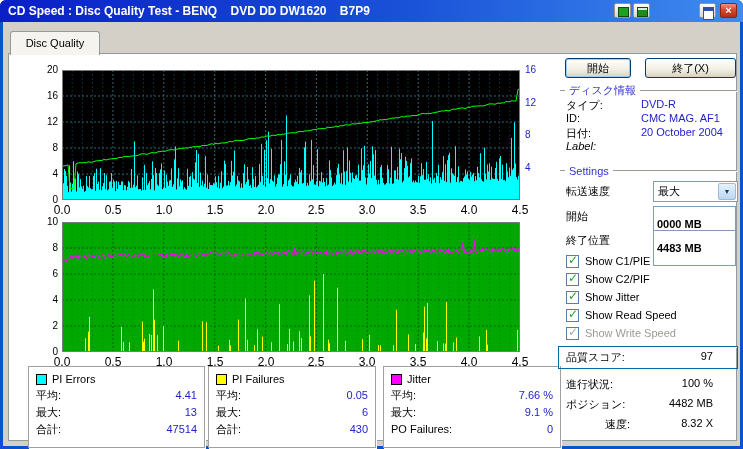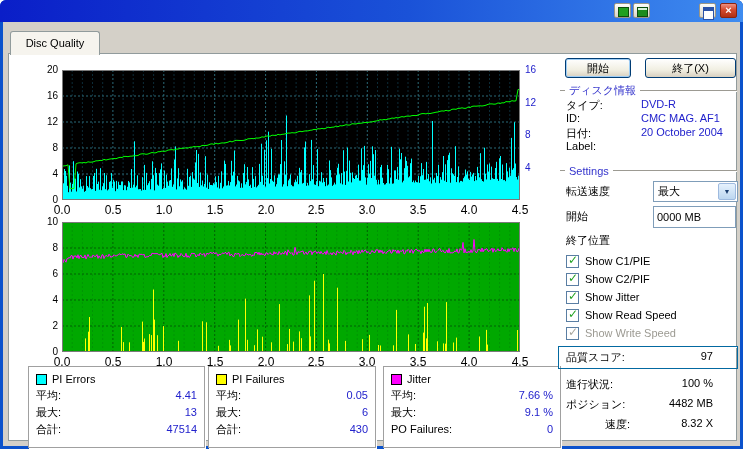--- a/index.html
+++ b/index.html
@@ -55,39 +55,40 @@
   .grouphead .l0{flex:0 0 5px;} .grouphead .l1{flex:1;}
   .grouphead .gtxt{padding:0 4px;}
   #gh-disc{top:83px;} #gh-settings{top:165px;}
   .flbl{position:absolute;left:566px;} .fval{position:absolute;left:641px;color:#2222cc;}
   .combo{position:absolute;left:653px;top:181px;width:83px;height:19px;border:1px solid #7f9db9;background:#fff;cursor:default;}
   .combo .val{position:absolute;left:4px;top:2px;}
   .combo .arrowbtn{position:absolute;right:1px;top:1px;bottom:1px;width:16px;
        background:linear-gradient(#e6f2fd,#bcd6f0);border:1px solid #9ebadf;border-radius:2px;
        text-align:center;font-size:7px;line-height:15px;color:#1a3d6e;cursor:pointer;}
   .inputbox{position:absolute;left:653px;width:83px;height:18px;border:1px solid #7f9db9;background:#fff;
-       font-size:11px;font-family:inherit;padding:10px 3px;box-sizing:border-box;}
+       font-size:11px;font-family:inherit;padding:17px 3px;box-sizing:border-box;font-weight:bold;}
   #inp-start{top:206px;} #inp-end{top:230px;}
   .cbrow{position:absolute;left:566px;display:flex;align-items:center;gap:6px;height:14px;cursor:default;}
   .cb-box{width:13px;height:13px;border:1px solid #5a7ea3;background:#fff;position:relative;box-sizing:border-box;}
   .cb-mark{position:absolute;left:1px;top:-3px;font-size:12px;font-weight:bold;color:#21a121;}
   .cbrow.disabled .cb-mark{color:#a8a69e;}
   .cbrow.disabled .cb-label{color:#9c9a92;}
   .qbox{position:absolute;left:558px;top:346px;width:178px;height:21px;border:1px solid #0369a1;box-shadow:1px 1px 0 #fff inset;}
   .qbox .ql{position:absolute;left:7px;top:3px;}
   .qbox .qv{position:absolute;right:24px;top:3px;}
   .strow-l{position:absolute;left:566px;}
   .strow-v{position:absolute;right:30px;text-align:right;}
 </style>
 </head>
 <body>
 
 <div class="win">
 
   <div class="titlebar">
+    <span class="title-text">CD Speed : Disc Quality Test - BENQ    DVD DD DW1620    B7P9</span>
     <button class="tb-btn" style="right:112px;">
         <span class="gl gl-chart"></span>
       </button>
     <button class="tb-btn" style="right:93px;">
         <span class="gl gl-save"></span>
       </button>
     <button class="tb-btn" style="right:27px;">
         <span class="gl gl-win"></span>
       </button>
     <button class="tb-btn btn-close" style="right:6px;">×</button>
@@ -317,36 +318,37 @@
     <span class="gl-line l0"></span>
       <span class="gtxt">ディスク情報</span>
       <span class="gl-line l1"></span>
   </div>
   <span class="flbl" style="top:98px;">タイプ:</span>
   <span class="fval" style="top:98px;">DVD-R</span>
   <span class="flbl" style="top:112px;">ID:</span>
   <span class="fval" style="top:112px;">CMC MAG. AF1</span>
   <span class="flbl" style="top:126px;">日付:</span>
   <span class="fval" style="top:126px;">20 October 2004</span>
-  <span class="flbl" style="top:140px;">Label:</span>
+  <span class="flbl" style="top:140px;font-style:italic;">Label:</span>
   <span class="fval" style="top:140px;"></span>
 
   <div class="grouphead" id="gh-settings">
     <span class="gl-line l0"></span>
       <span class="gtxt">Settings</span>
       <span class="gl-line l1"></span>
   </div>
   <span class="flbl" style="top:184px;">転送速度</span>
   <div class="combo">
     <span class="val">最大</span>
     <span class="arrowbtn">▼</span>
   </div>
   <span class="flbl" style="top:209px;">開始</span>
   <input class="inputbox" id="inp-start" value="0000 MB" style="">
   <span class="flbl" style="top:233px;">終了位置</span>
+  <input class="inputbox" id="inp-end" value="4483 MB" style="">
 
   <div class="cbrow" style="top:254px;">
     <span class="cb-box">
         <span class="cb-mark">✓</span>
       </span>
     <span class="cb-label">Show C1/PIE</span>
   </div>
   <div class="cbrow" style="top:272px;">
     <span class="cb-box">
         <span class="cb-mark">✓</span>

